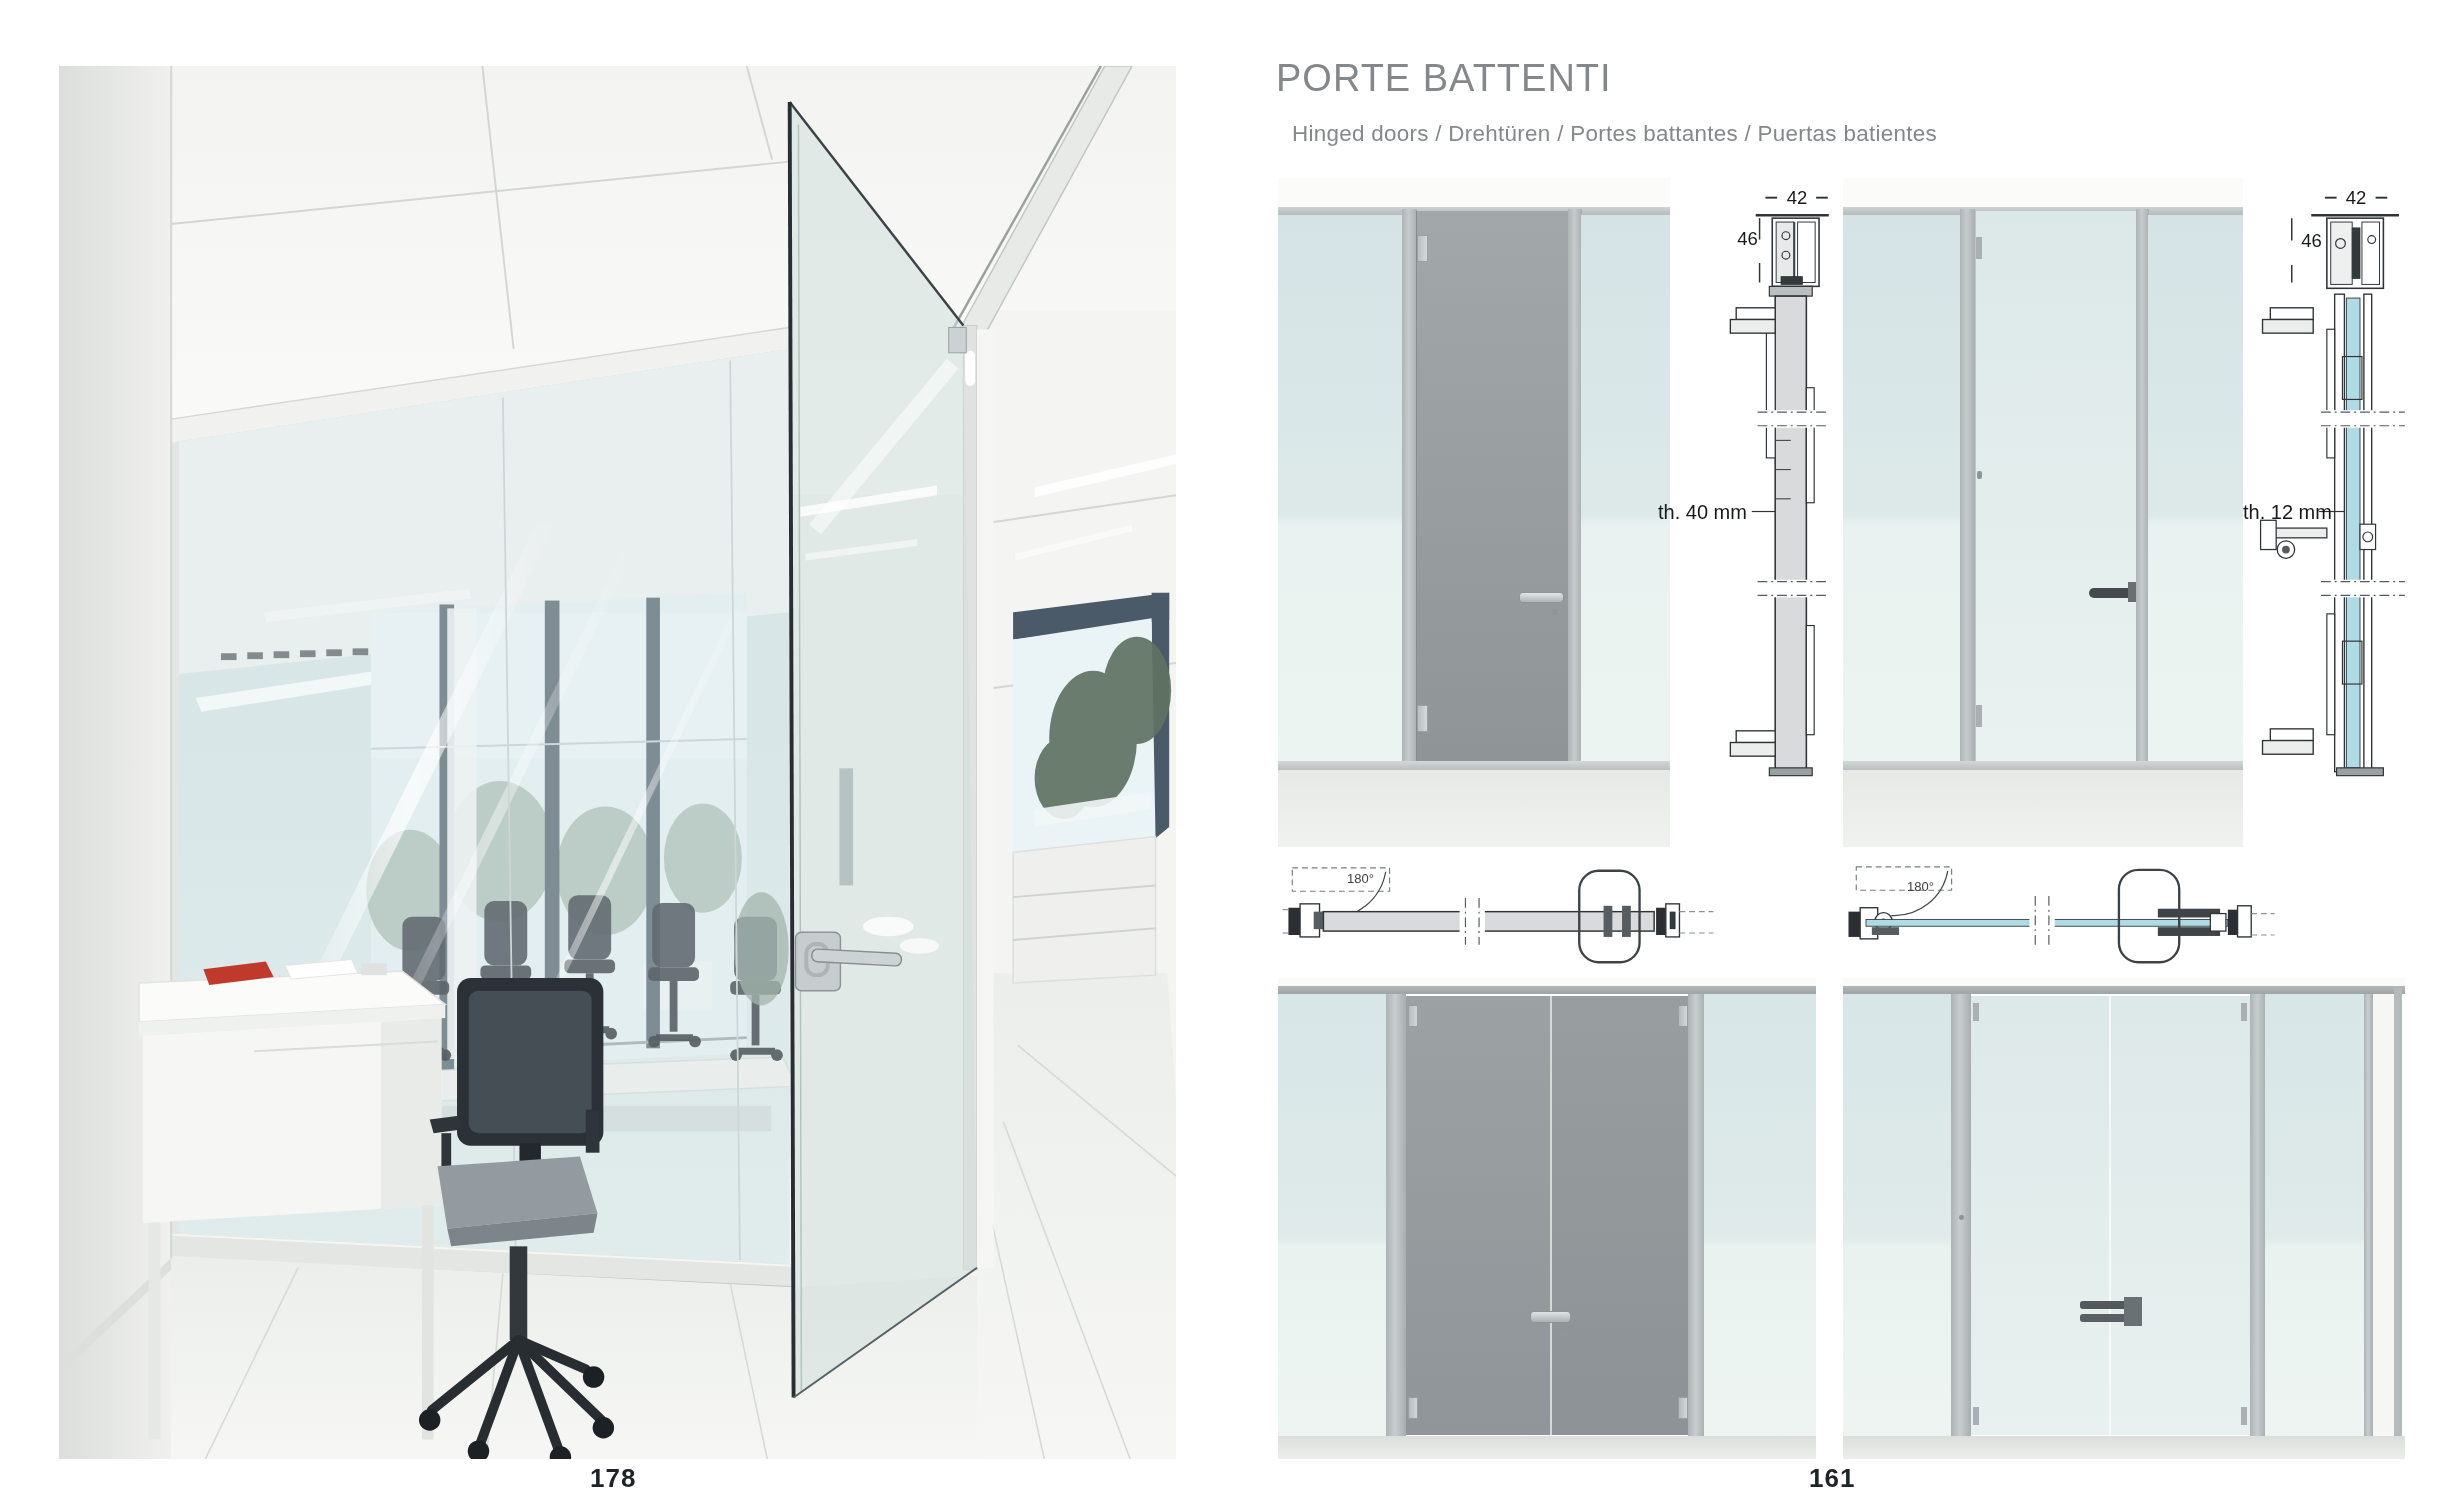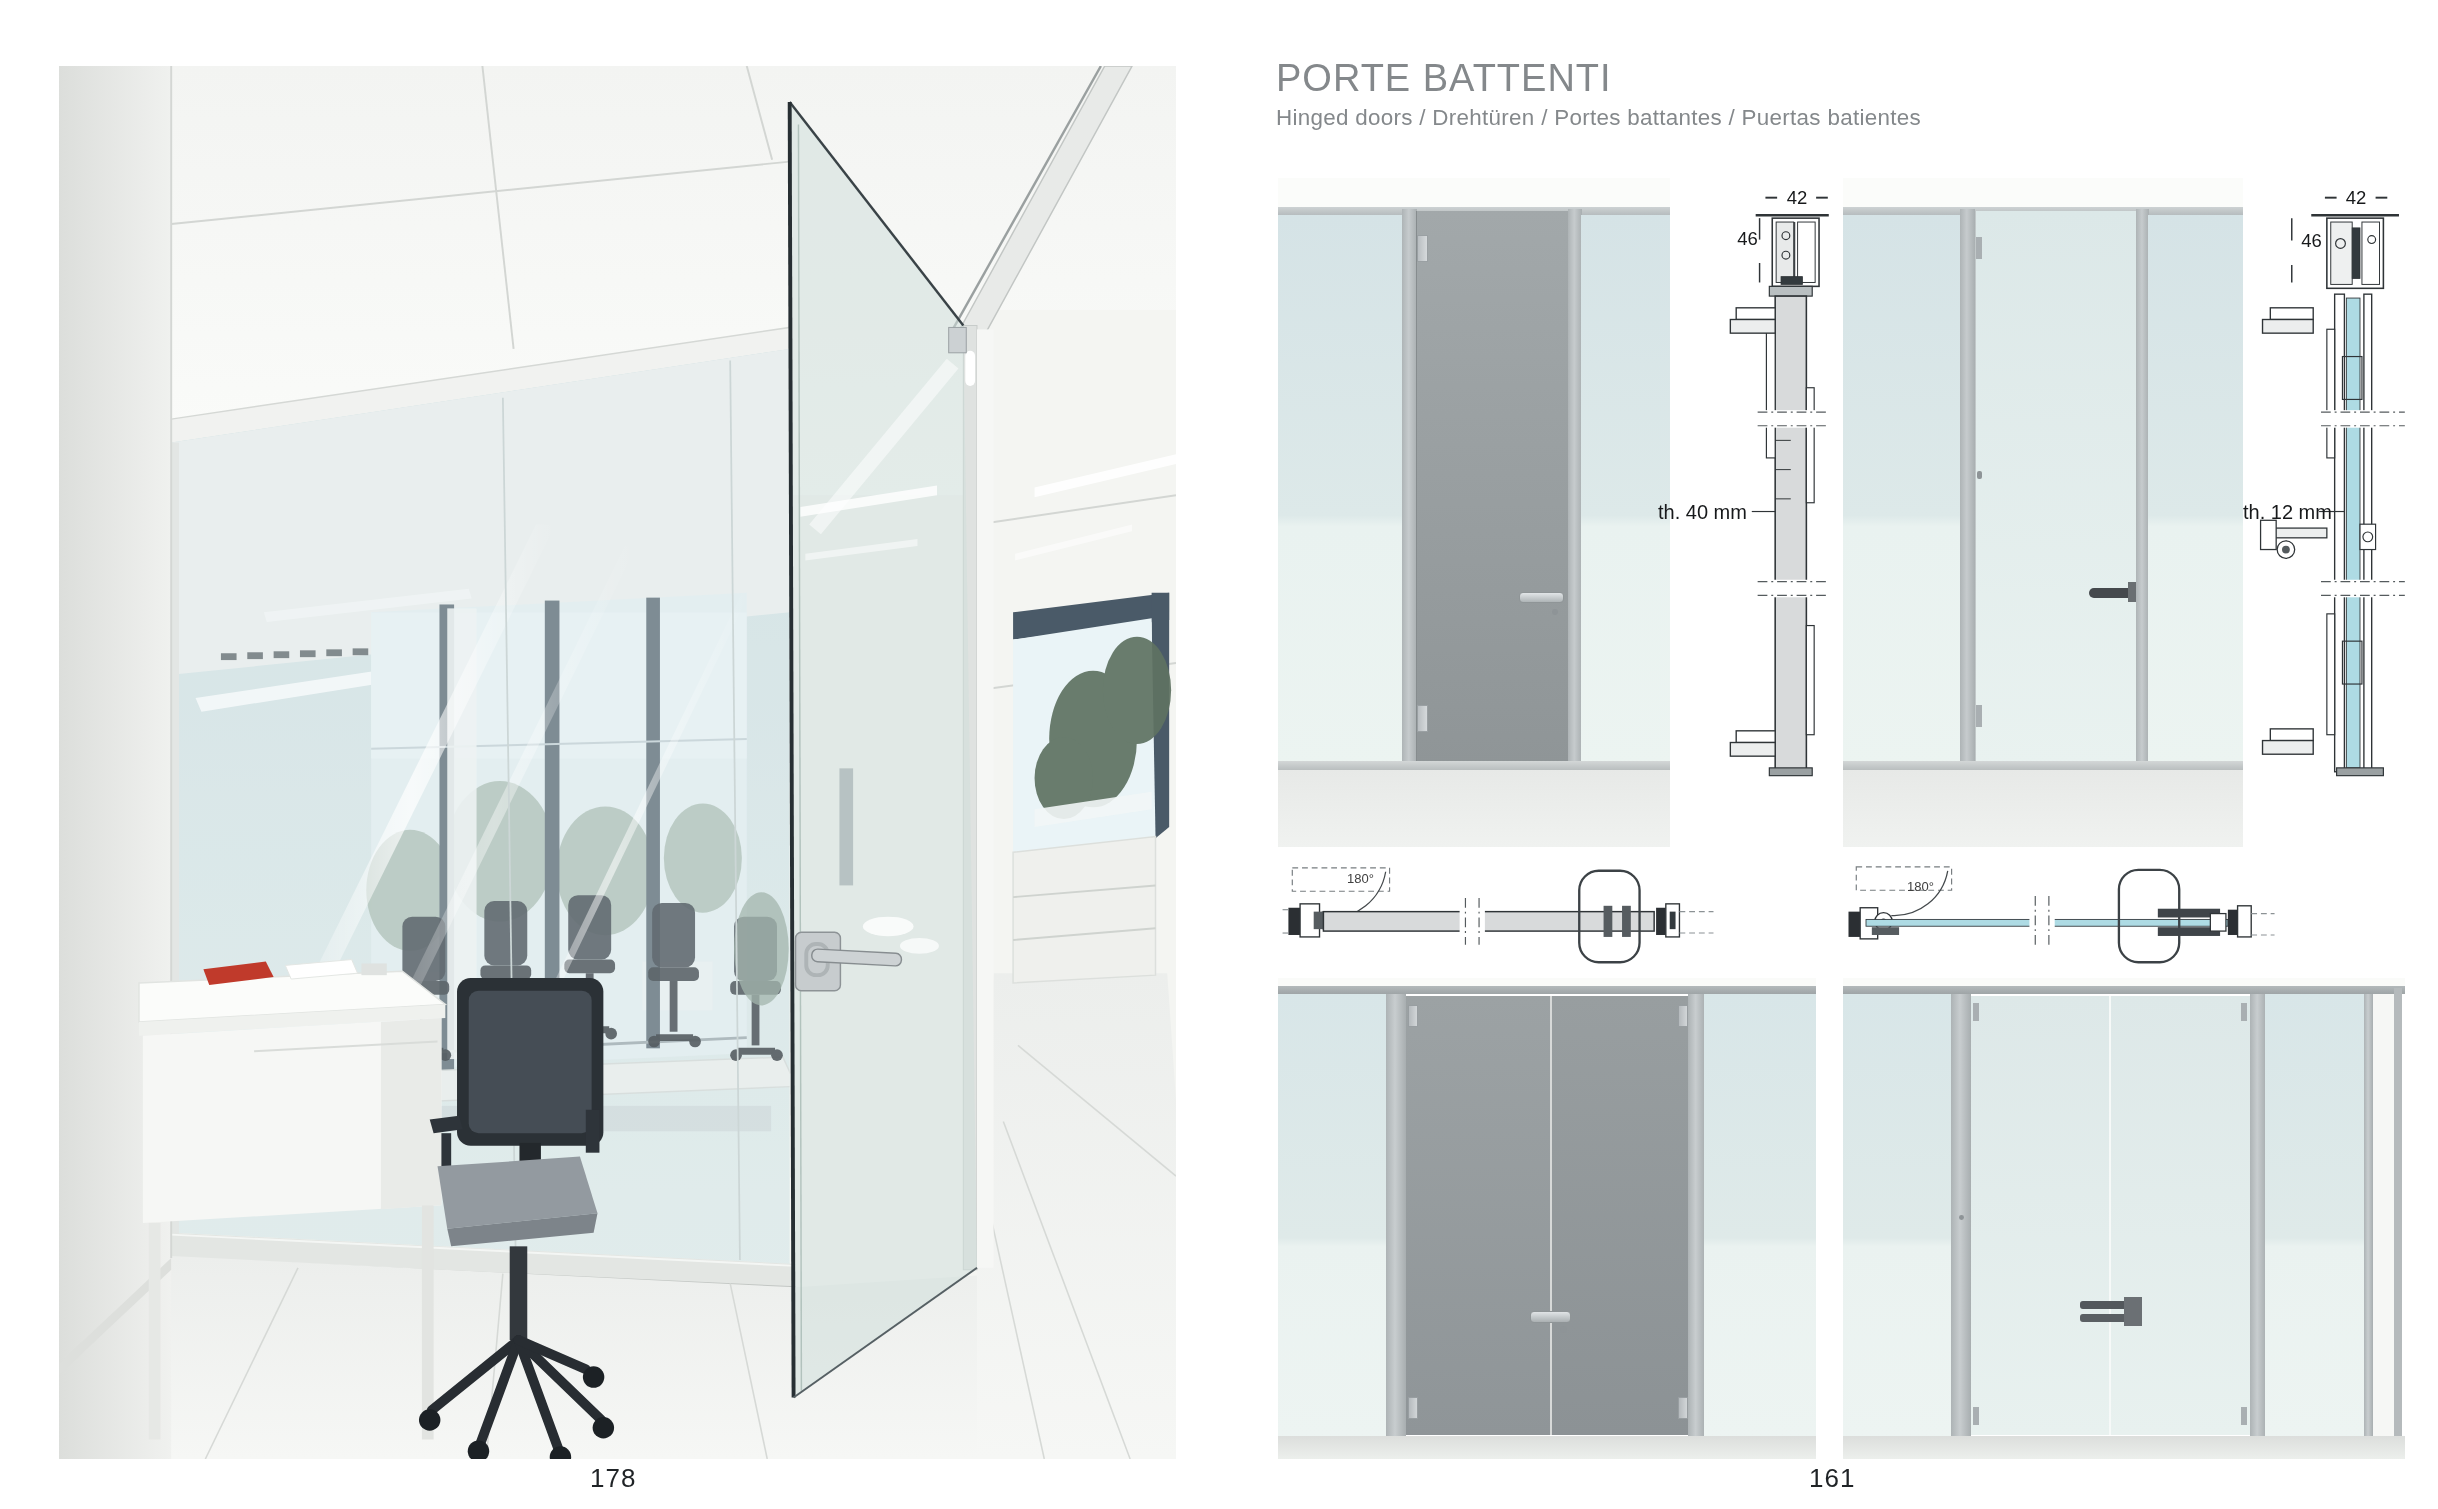--- a/index.html
+++ b/index.html
@@ -5,27 +5,27 @@
   html,body{margin:0;padding:0;background:#ffffff;}
   .spread{position:relative;width:2438px;height:1510px;background:#ffffff;overflow:hidden;
           font-family:"Liberation Sans",sans-serif;}
   .page{position:absolute;top:0;height:1510px;}
   .page-left{left:0;width:1219px;}
   .page-right{left:1219px;width:1219px;}
 
   .photo{position:absolute;left:59px;top:66px;width:1117px;height:1393px;margin:0;}
   .photo svg{display:block;width:100%;height:100%;}
 
-  .pagenum{position:absolute;font-size:26px;font-weight:normal;color:#1f2326;letter-spacing:1px;}
+  .pagenum{position:absolute;font-size:26px;font-weight:bold;color:#1f2326;letter-spacing:1px;}
   .pagenum-left{left:590px;top:1463px;}
   .pagenum-right{left:590px;top:1463px;}
 
   .title{position:absolute;left:57px;top:57px;margin:0;font-size:38px;font-weight:400;
          color:#84888b;letter-spacing:1px;}
-  .subtitle{position:absolute;left:57px;top:105px;margin:0;font-size:22.4px;font-weight:400;
+  .subtitle{position:absolute;left:57px;top:105px;margin:16px;font-size:22.4px;font-weight:400;
          color:#84888b;letter-spacing:0.3px;}
 
   
   .render{position:absolute;overflow:hidden;background:#fff;}
   .rA{left:59px;top:178px;width:392px;height:669px;}
   .rB{left:624px;top:178px;width:400px;height:669px;}
   .bA{left:59px;top:978px;width:538px;height:481px;}
   .bB{left:624px;top:978px;width:562px;height:481px;}
   .render *{position:absolute;}
   .ceil{left:0;right:0;top:0;height:31px;background:#fbfcfa;}

